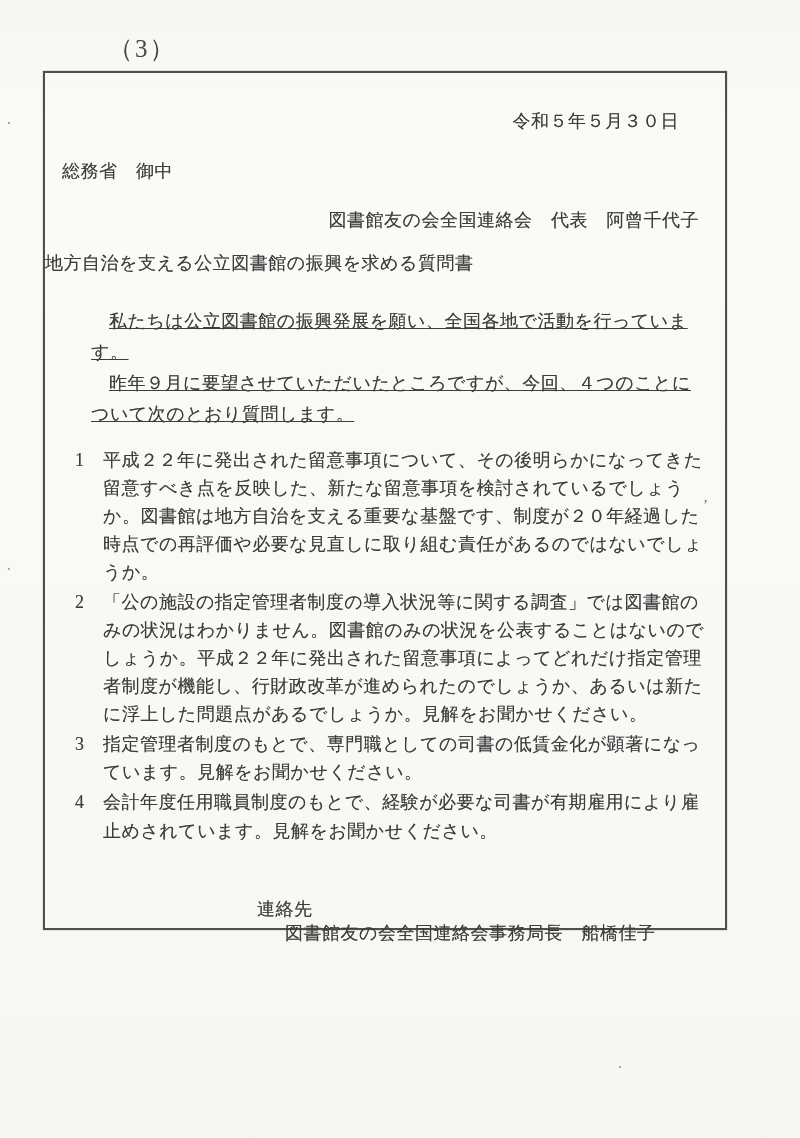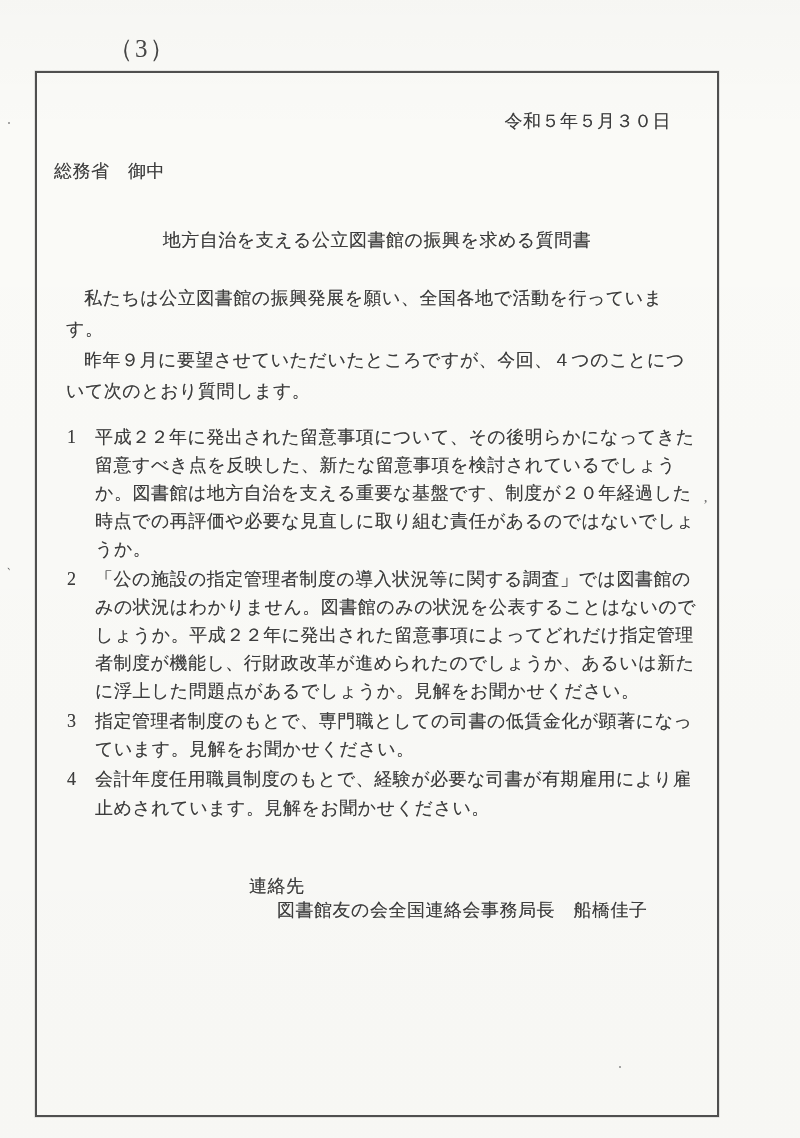--- a/index.html
+++ b/index.html
@@ -24,24 +24,24 @@
   .page-marker{
     position:absolute;
     left:108px;
     top:32px;
     font-size:25px;
     letter-spacing:2px;
     color:#454545;
   }
   .letter-box{
     position:absolute;
-    left:35px;
+    left:43px;
     top:71px;
     width:684px;
-    height:1046px;
+    height:859px;
     border:2px solid var(--border);
     box-shadow:0 0 0 0.5px rgba(70,70,70,0.25);
   }
   .letter-box .txt, .letter-box p, .letter-box div{
     font-size:18px;
     color:var(--ink);
     text-shadow:0 0 0.6px rgba(60,60,60,0.55);
     letter-spacing:0.5px;
   }
   .date-line{
@@ -52,28 +52,28 @@
   .recipient-line{
     margin-top:26px;
     padding-left:17px;
   }
   .sender-line{
     margin-top:25px;
     text-align:right;
     padding-right:26px;
   }
   .title-line{
-    margin-top:45px;
-    text-align:center;
+    margin-top:19px;
     letter-spacing:1px;
   }
   .intro{
     margin-top:31px;
-    padding-left:29px;
+    padding-left:46px;
     padding-right:18px;
+    text-decoration:underline;
   }
   .intro p{
     text-indent:1em;
     line-height:1.73;
   }
   .questions{
     margin-top:15px;
     padding-left:30px;
     padding-right:16px;
   }
@@ -120,20 +120,21 @@
 <div class="page">
 
   <div class="page-marker">（3）</div>
 
   <div class="letter-box">
 
     <div class="date-line txt">令和５年５月３０日</div>
 
     <div class="recipient-line txt">総務省　御中</div>
 
+    <div class="sender-line txt">図書館友の会全国連絡会　代表　阿曾千代子</div>
 
     <div class="title-line txt">地方自治を支える公立図書館の振興を求める質問書</div>
 
     <div class="intro">
       <p>私たちは公立図書館の振興発展を願い、全国各地で活動を行っています。</p>
       <p>昨年９月に要望させていただいたところですが、今回、４つのことについて次のとおり質問します。</p>
     </div>
 
     <div class="questions">
 

